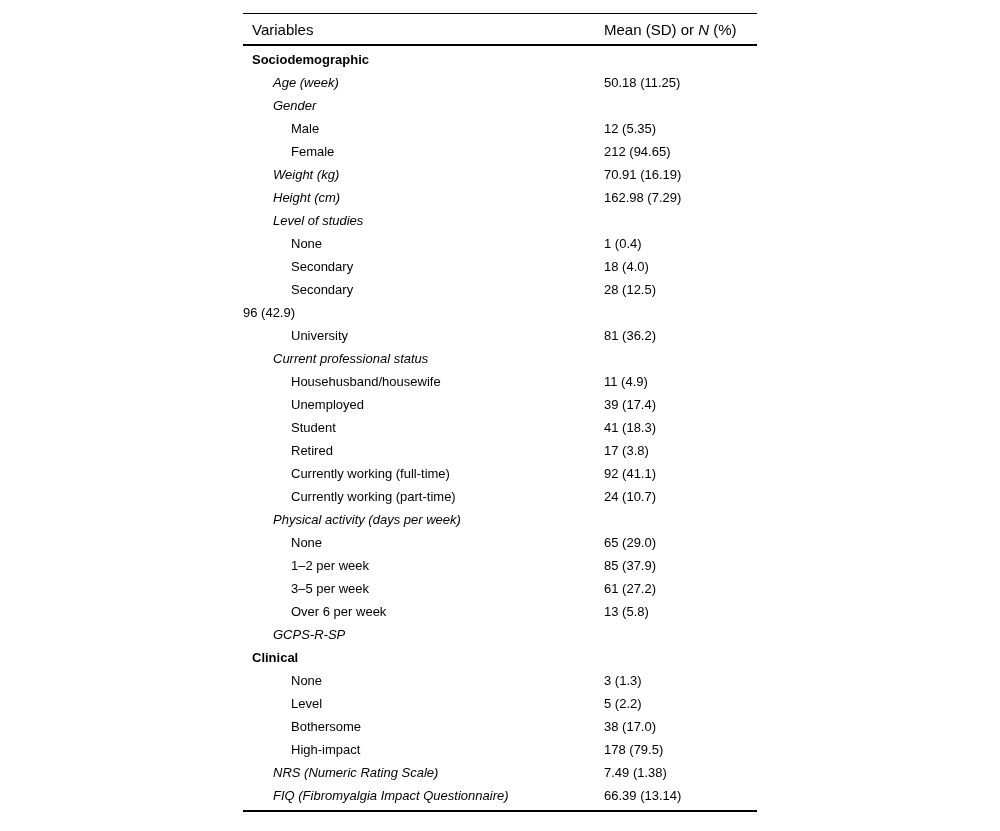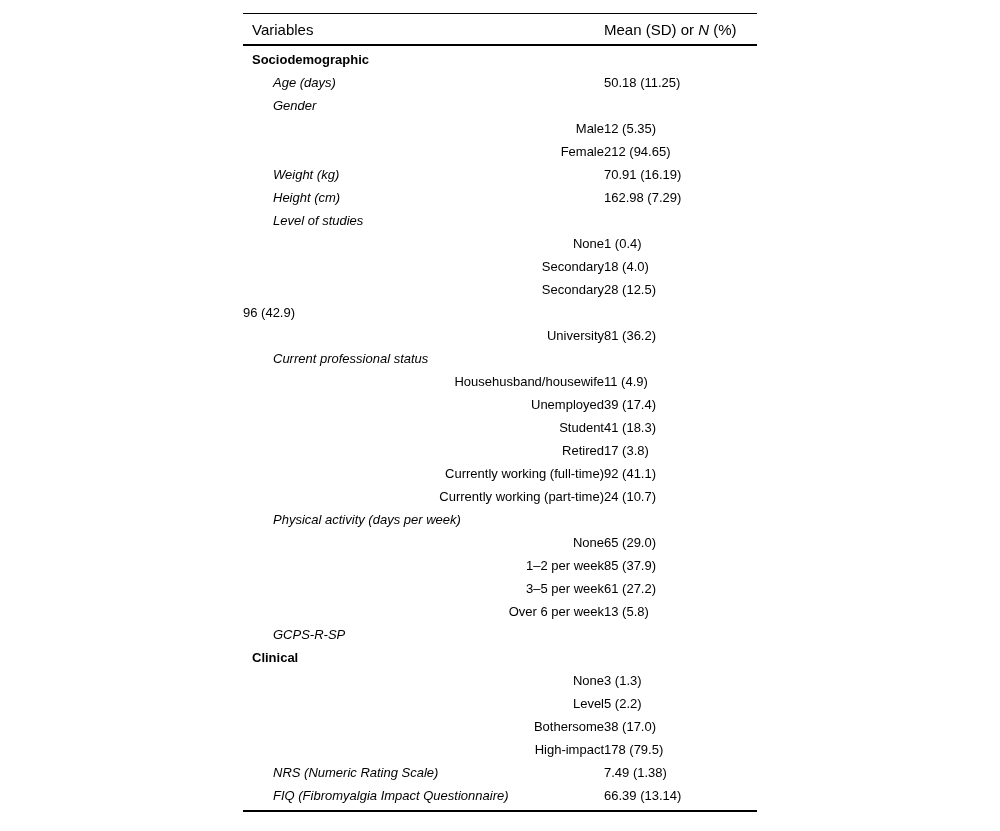--- a/index.html
+++ b/index.html
@@ -34,39 +34,39 @@
     display: flex;
     height: 23px;
     line-height: 23px;
     font-size: 13px;
     white-space: nowrap;
   }
   .cell-label { flex: 1; overflow: hidden; }
   .cell-value { width: 153px; }
   .row[data-level="0"] .cell-label { padding-left: 9px;  font-weight: bold; }
   .row[data-level="1"] .cell-label { padding-left: 30px; font-style: italic; }
-  .row[data-level="2"] .cell-label { padding-left: 48px; text-align: right; }
+  .row[data-level="2"] .cell-label { padding-left: 48px; }
 </style>
 </head>
 <body>
 
 <div class="paper-table">
   <div class="thead">
     <span class="col-var">Variables</span>
     <span class="col-val"><span>Mean (SD) or </span><em>N</em><span> (%)</span></span>
   </div>
   <div class="tbody">
 
       <div class="row" data-level="0">
         <span class="cell-label">Sociodemographic</span>
         <span class="cell-value"></span>
       </div>
 
       <div class="row" data-level="1">
-        <span class="cell-label">Age (days)</span>
+        <span class="cell-label">Age (week)</span>
         <span class="cell-value">50.18 (11.25)</span>
       </div>
 
       <div class="row" data-level="1">
         <span class="cell-label">Gender</span>
         <span class="cell-value"></span>
       </div>
 
       <div class="row" data-level="2">
         <span class="cell-label">Male</span>

